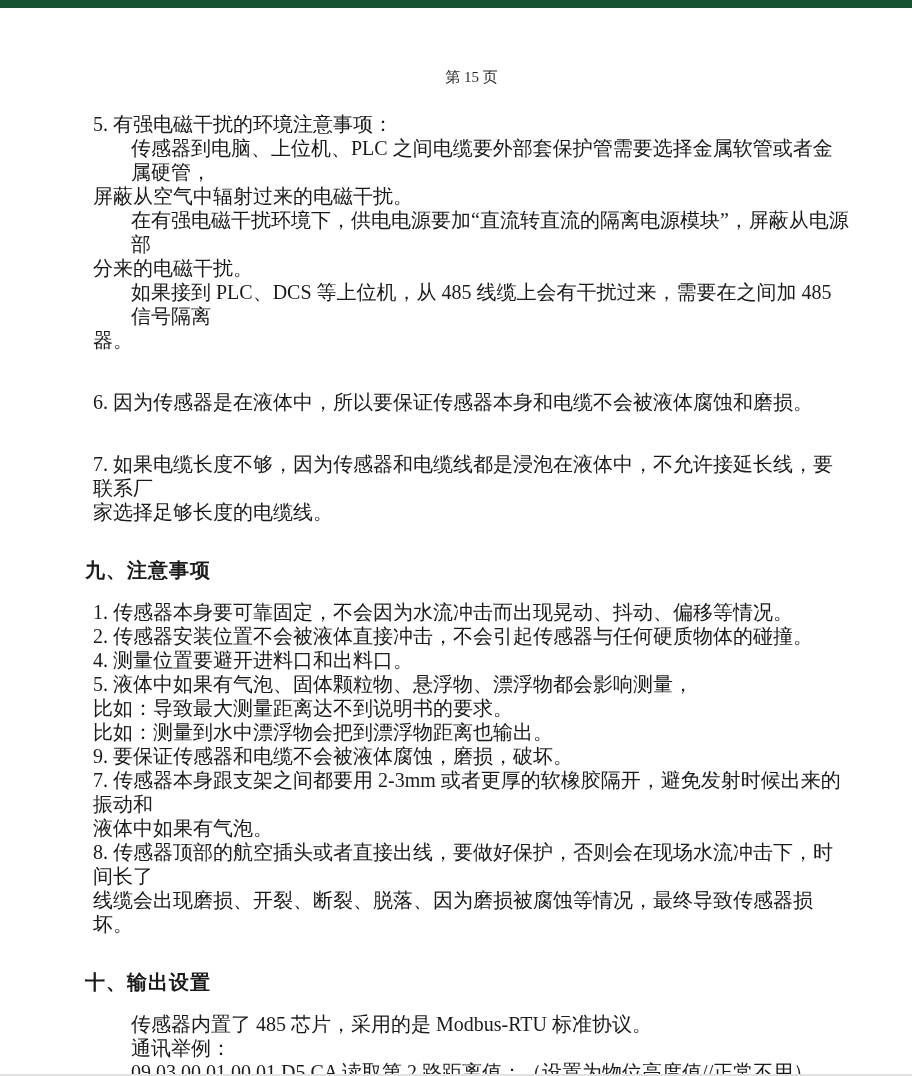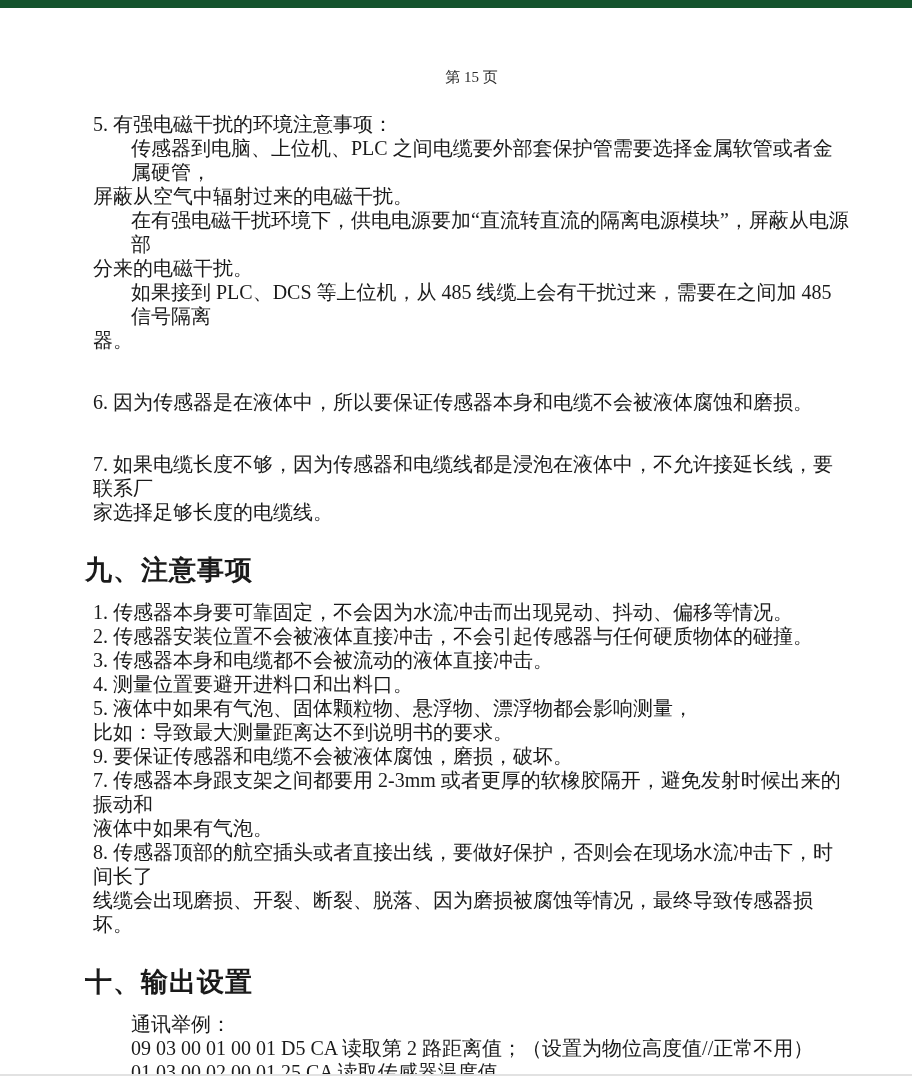--- a/index.html
+++ b/index.html
@@ -37,21 +37,21 @@
     line-height: 24px;
     white-space: pre-wrap;
   }
   .indent-1 {
     padding-left: 38px;
   }
   .spacer {
     height: 22px;
   }
   .section-heading {
-    font-size: 27px;
+    font-size: 20px;
     font-weight: bold;
     line-height: 32px;
     margin: 30px 0 14px 0;
     letter-spacing: 1px;
     font-family: Liberation Serif, serif;
   }
 </style>
 </head>
 <body>
 
@@ -73,30 +73,31 @@
       </div>
       <div class="spacer"></div>
       <div class="paragraph">
         <div class="line">7. 如果电缆长度不够，因为传感器和电缆线都是浸泡在液体中，不允许接延长线，要联系厂</div>
         <div class="line">家选择足够长度的电缆线。</div>
       </div>
       <h2 class="section-heading">九、注意事项</h2>
       <div class="paragraph">
         <div class="line">1. 传感器本身要可靠固定，不会因为水流冲击而出现晃动、抖动、偏移等情况。</div>
         <div class="line">2. 传感器安装位置不会被液体直接冲击，不会引起传感器与任何硬质物体的碰撞。</div>
-        <div class="line">3. 传感器本身和电缆都不会被流动的液体直接冲击。</div>
         <div class="line">4. 测量位置要避开进料口和出料口。</div>
         <div class="line">5. 液体中如果有气泡、固体颗粒物、悬浮物、漂浮物都会影响测量，</div>
         <div class="line">比如：导致最大测量距离达不到说明书的要求。</div>
+        <div class="line">比如：测量到水中漂浮物会把到漂浮物距离也输出。</div>
         <div class="line">9. 要保证传感器和电缆不会被液体腐蚀，磨损，破坏。</div>
         <div class="line">7. 传感器本身跟支架之间都要用 2-3mm 或者更厚的软橡胶隔开，避免发射时候出来的振动和</div>
         <div class="line">液体中如果有气泡。</div>
         <div class="line">8. 传感器顶部的航空插头或者直接出线，要做好保护，否则会在现场水流冲击下，时间长了</div>
         <div class="line">线缆会出现磨损、开裂、断裂、脱落、因为磨损被腐蚀等情况，最终导致传感器损坏。</div>
       </div>
       <h2 class="section-heading">十、输出设置</h2>
       <div class="paragraph">
+        <div class="line indent-1">传感器内置了 485 芯片，采用的是 Modbus-RTU 标准协议。</div>
         <div class="line indent-1">通讯举例：</div>
         <div class="line indent-1">09 03 00 01 00 01 D5 CA 读取第 2 路距离值；（设置为物位高度值//正常不用）</div>
         <div class="line indent-1">01 03 00 02 00 01 25 CA 读取传感器温度值。</div>
       </div>
     </div>
 </div>
 
 </body></html>

